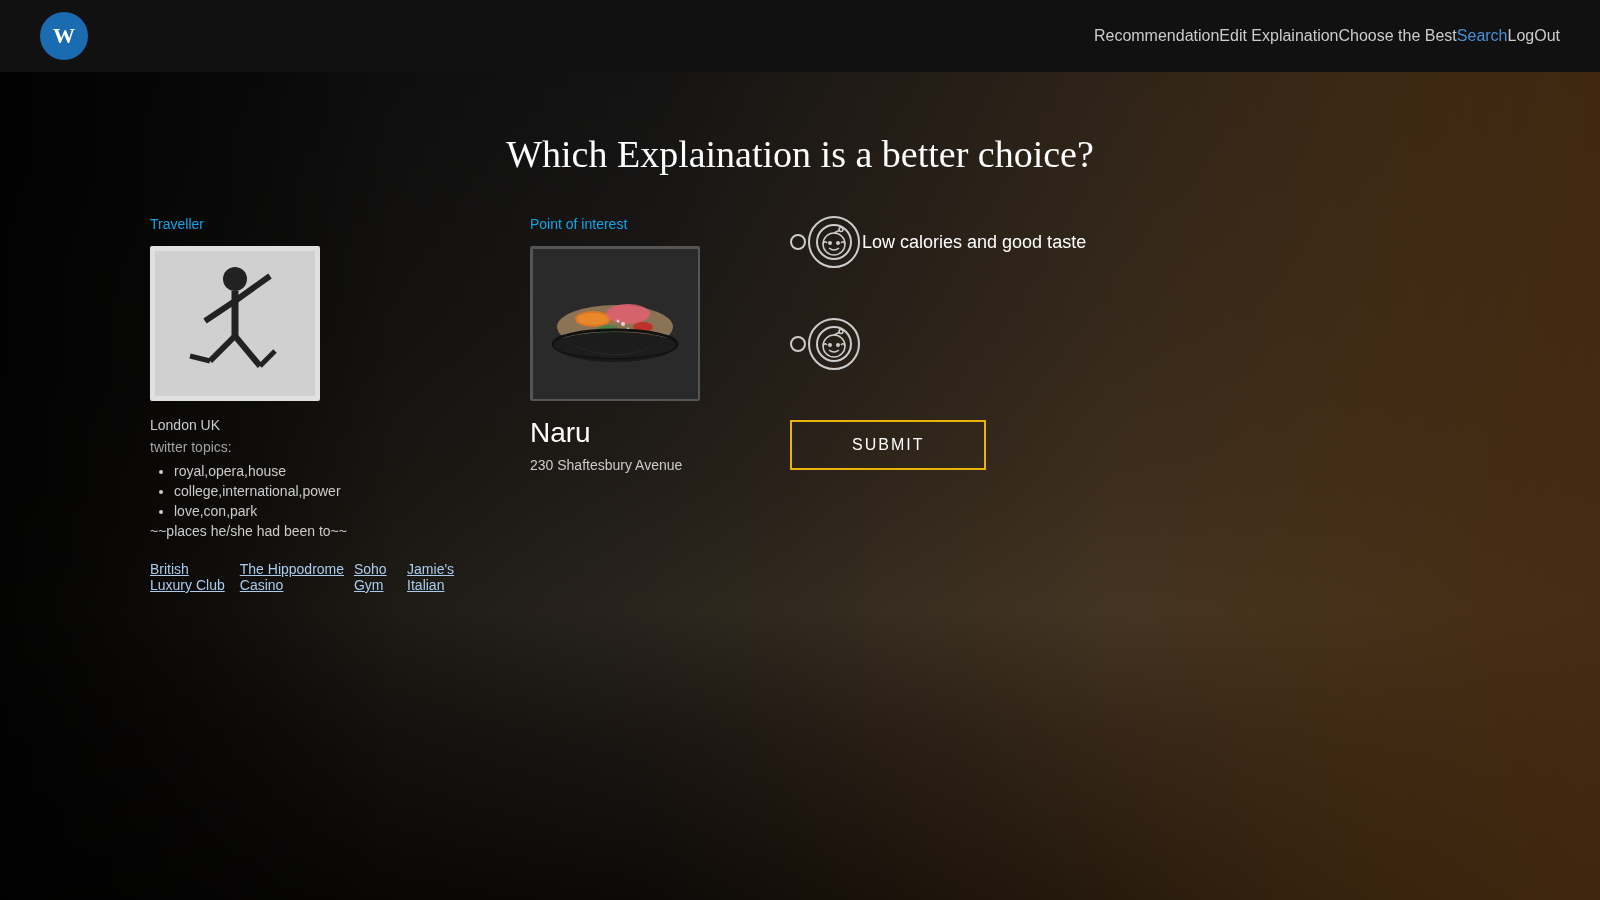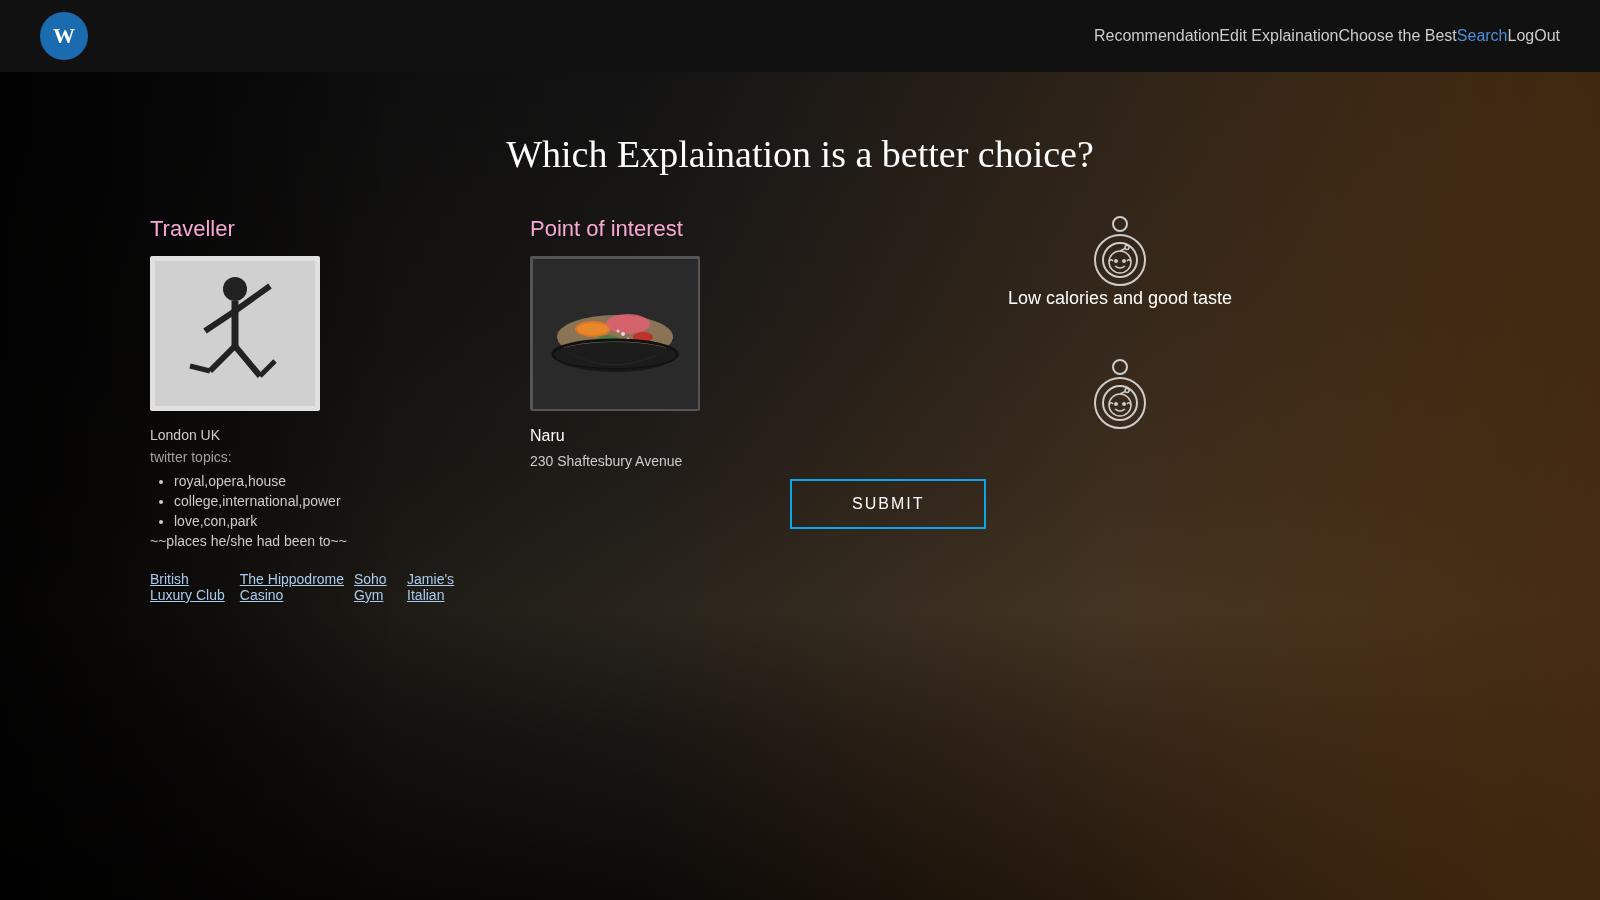--- a/index.html
+++ b/index.html
@@ -131,22 +131,22 @@
       align-items: flex-start;
     }
 
     
     .traveller-section {
       min-width: 280px;
       max-width: 320px;
     }
 
     .section-label {
-      font-size: 22px;
-      color: #f9a8d4;
+      font-size: 14px;
+      color: #0ea5e9;
       margin-bottom: 14px;
       font-family: Arial, sans-serif;
     }
 
     .traveller-photo {
       width: 170px;
       height: 155px;
       background: #e0e0e0;
       border-radius: 2px;
       overflow: hidden;
@@ -233,21 +233,21 @@
       justify-content: center;
     }
 
     
     .food-svg {
       width: 165px;
       height: 150px;
     }
 
     .poi-name {
-      font-size: 16px;
+      font-size: 28px;
       color: #fff;
       margin-bottom: 8px;
       font-family: Arial, sans-serif;
     }
 
     .poi-address {
       font-size: 14px;
       color: #ccc;
       font-family: Arial, sans-serif;
     }
@@ -256,21 +256,20 @@
     .explanation-section {
       flex: 1;
       padding-top: 0;
     }
 
     .choice-item {
       display: flex;
       align-items: center;
       gap: 2px;
       margin-bottom: 50px;
-      flex-direction: column;
     }
 
     .choice-radio-col {
       display: flex;
       flex-direction: column;
       align-items: center;
       gap: 8px;
     }
 
     .choice-radio {
@@ -303,21 +302,21 @@
     }
 
     .choice-text {
       font-size: 18px;
       color: #fff;
       font-family: Arial, sans-serif;
     }
 
     .submit-btn {
       background: transparent;
-      border: 2px solid #0ea5e9;
+      border: 2px solid #eab308;
       color: #fff;
       padding: 14px 60px;
       font-size: 16px;
       letter-spacing: 2px;
       cursor: pointer;
       font-family: Arial, sans-serif;
       margin-left: 0;
     }
 
     

